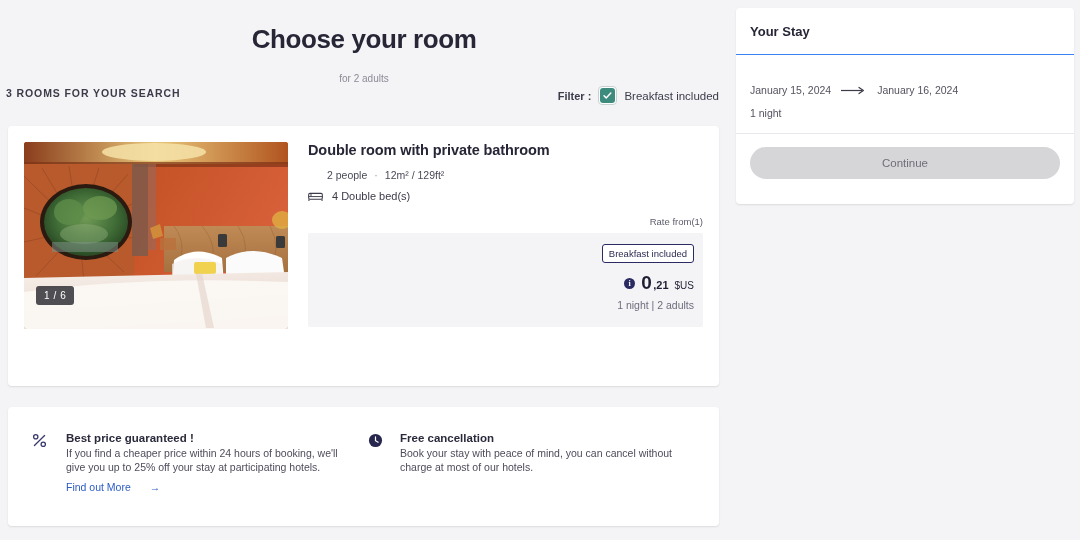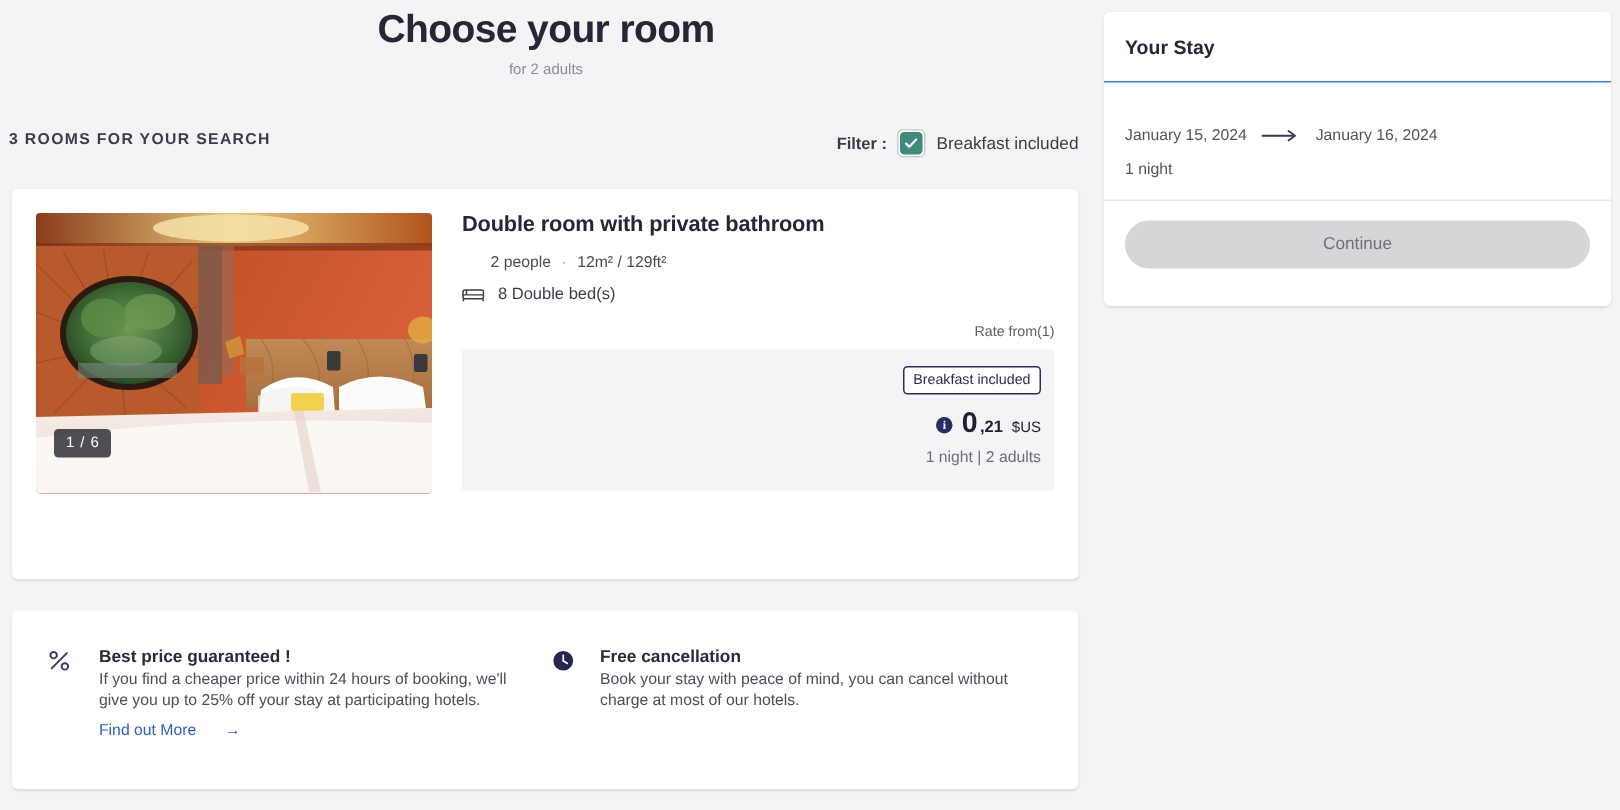--- a/index.html
+++ b/index.html
@@ -19,31 +19,31 @@
 
   
   .left-col {
     position: absolute;
     left: 0; top: 0;
     width: 728px;
     height: 540px;
   }
 
   .page-head {
-    padding-top: 4px;
+    padding-top: 24px;
     text-align: center;
   }
   .page-title {
     font-size: 26px;
     font-weight: bold;
     letter-spacing: -0.4px;
     color: #262637;
   }
   .page-sub {
-    margin-top: 6px;
+    margin-top: 18px;
     font-size: 10px;
     color: #8b8b97;
   }
 
   .filter-bar {
     position: absolute;
     top: 86px;
     left: 0;
     width: 728px;
     height: 22px;
@@ -464,21 +464,21 @@
         <span>12m² / 129ft²</span>
       </div>
       <div class="bed-line">
         <svg class="bed-icon" width="15" height="12" viewBox="0 0 16 12">
           <rect x="0.7" y="3.2" width="14.6" height="6.2" rx="1.4" fill="none" stroke="#3b3b4a" stroke-width="1.1"></rect>
           <path d="M0.7 6.6 H15.3" stroke="#3b3b4a" stroke-width="1"></path>
           <path d="M3.2 3.2 V6.4" stroke="#3b3b4a" stroke-width="1"></path>
           <path d="M1 9.4 V11.2" stroke="#3b3b4a" stroke-width="1.1"></path>
           <path d="M15 9.4 V11.2" stroke="#3b3b4a" stroke-width="1.1"></path>
         </svg>
-        <span>8 Double bed(s)</span>
+        <span>4 Double bed(s)</span>
       </div>
 
       <div class="rate-from">Rate from(1)</div>
 
       <div class="rate-box">
         <div class="badge-breakfast">Breakfast included</div>
         <div class="price-row">
           <span class="info-icon">i</span>
           <span class="price-int">0</span>
           <span class="price-dec">,21</span>

